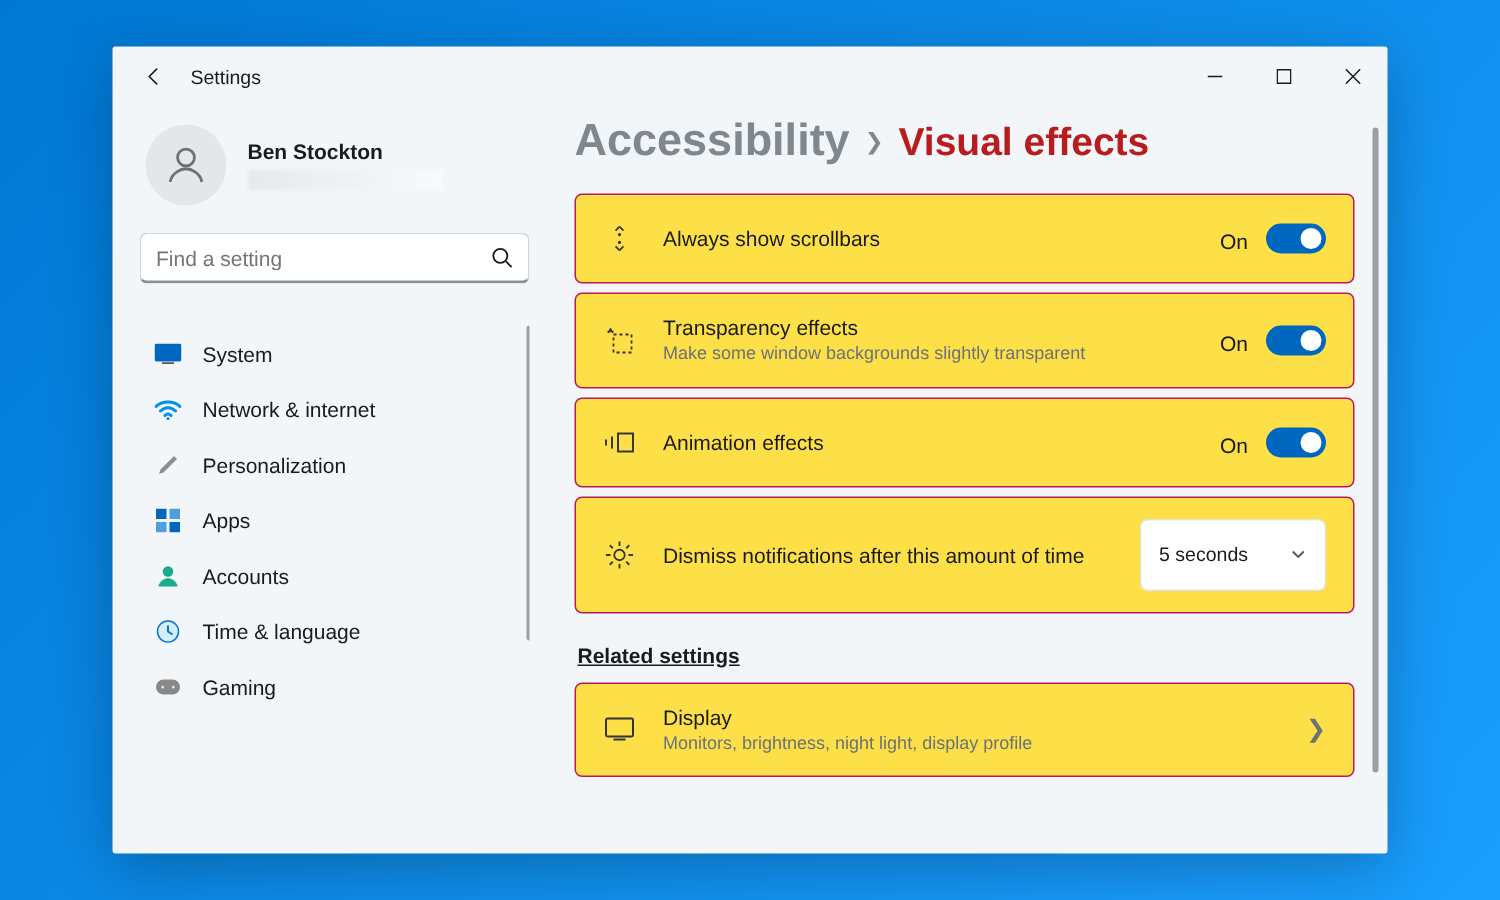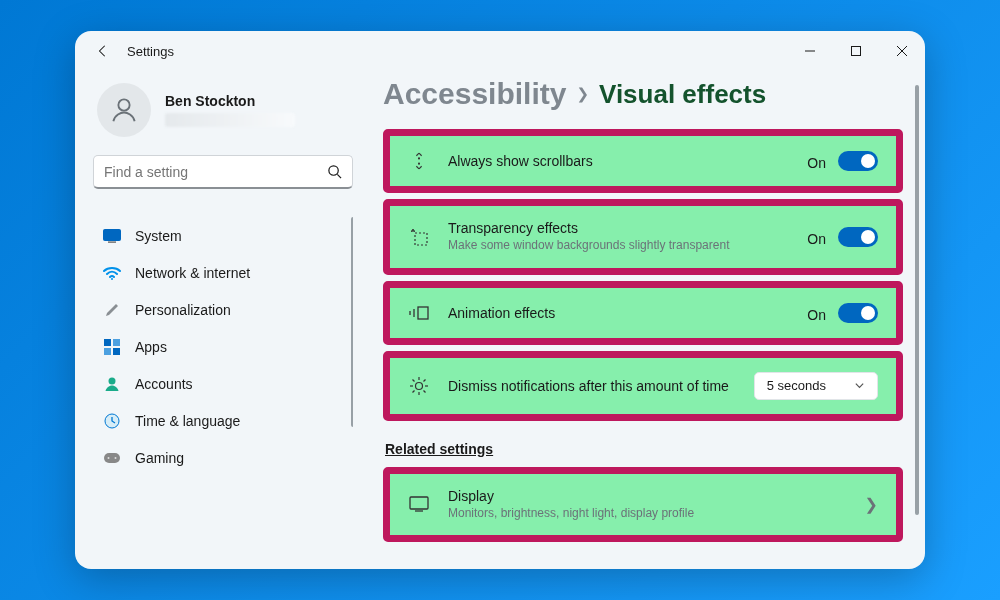--- a/index.html
+++ b/index.html
@@ -5,21 +5,21 @@
 * { margin: 0; padding: 0; box-sizing: border-box; font-family: "Segoe UI", -apple-system, sans-serif; }
 body {
   width: 1000px; height: 600px;
   background: linear-gradient(135deg, #0078d4 0%, #1a9fff 100%);
   display: flex; align-items: center; justify-content: center;
   overflow: hidden;
 }
 .window {
   width: 850px; height: 538px;
   background: #f2f6f9;
-  border-radius: 16px;
+  border-radius: 2px;
   box-shadow: 0 10px 40px rgba(0,0,0,0.25);
   display: flex; flex-direction: column;
   overflow: hidden;
 }
 .titlebar {
   height: 40px; display: flex; align-items: center;
   padding: 0 0 0 14px;
 }
 .back-btn { width: 28px; height: 28px; display:flex; align-items:center; justify-content:center; cursor:pointer; }
 .title-text { font-size: 13px; margin-left: 10px; color:#1a1a1a; }
@@ -59,45 +59,45 @@
 .main {
   flex:1; padding: 6px 22px 0 18px; overflow:hidden; position:relative;
 }
 .main-scroll {
   position:absolute; right:6px; top:14px; width:4px; height:430px;
   background:#98a0a6; border-radius:3px;
 }
 .breadcrumb { display:flex; align-items:center; gap:10px; margin-bottom:18px; }
 .bc-parent { font-size:30px; font-weight:600; color:#7f878f; cursor:pointer; }
 .bc-chev { color:#7f878f; font-size:15px; }
-.bc-current { font-size:26px; font-weight:600; color:#14532d; }
+.bc-current { font-size:26px; font-weight:600; color:#b91c1c; }
 .cards { display:flex; flex-direction:column; gap:6px; }
 .card {
-  background:#86efac; border:7px solid #be185d; border-radius:5px;
+  background:#fde047; border:1px solid #be185d; border-radius:5px;
   display:flex; align-items:center; padding:14px 18px; gap:18px;
   min-height:60px;
 }
 .card-icon { width:22px; height:22px; display:flex; align-items:center; justify-content:center; flex-shrink:0; }
 .card-body { flex:1; }
 .card-title { font-size:14px; color:#1a1a1a; }
 .card-sub { font-size:12px; color:#6b7278; line-height:1.3; margin-top:2px; max-width:300px; }
 .toggle-group { display:flex; align-items:flex-end; gap:12px; }
 .toggle-label { font-size:14px; color:#1a1a1a; }
 .toggle {
   width:40px; height:20px; border-radius:10px; background:#0067c0;
   position:relative; cursor:pointer;
 }
 .toggle::after {
   content:""; position:absolute; right:3px; top:3px;
   width:14px; height:14px; border-radius:50%; background:#fff;
 }
 .dropdown {
   display:flex; align-items:center; gap:28px;
   border:1px solid #e1e5e8; border-radius:5px;
-  height:28px; padding:0 12px; cursor:pointer; background:#fff;
+  height:48px; padding:0 12px; cursor:pointer; background:#fff;
   font-size:13px; color:#1a1a1a; min-width:120px; justify-content:space-between;
 }
 .section-label { font-size:14px; font-weight:600; color:#1a1a1a; margin:20px 0 10px 2px;text-decoration:underline; }
 .chev-right { color:#6b7278; }
 </style>
 </head>
 <body>
 
 <div class="window">
   <div class="titlebar">

